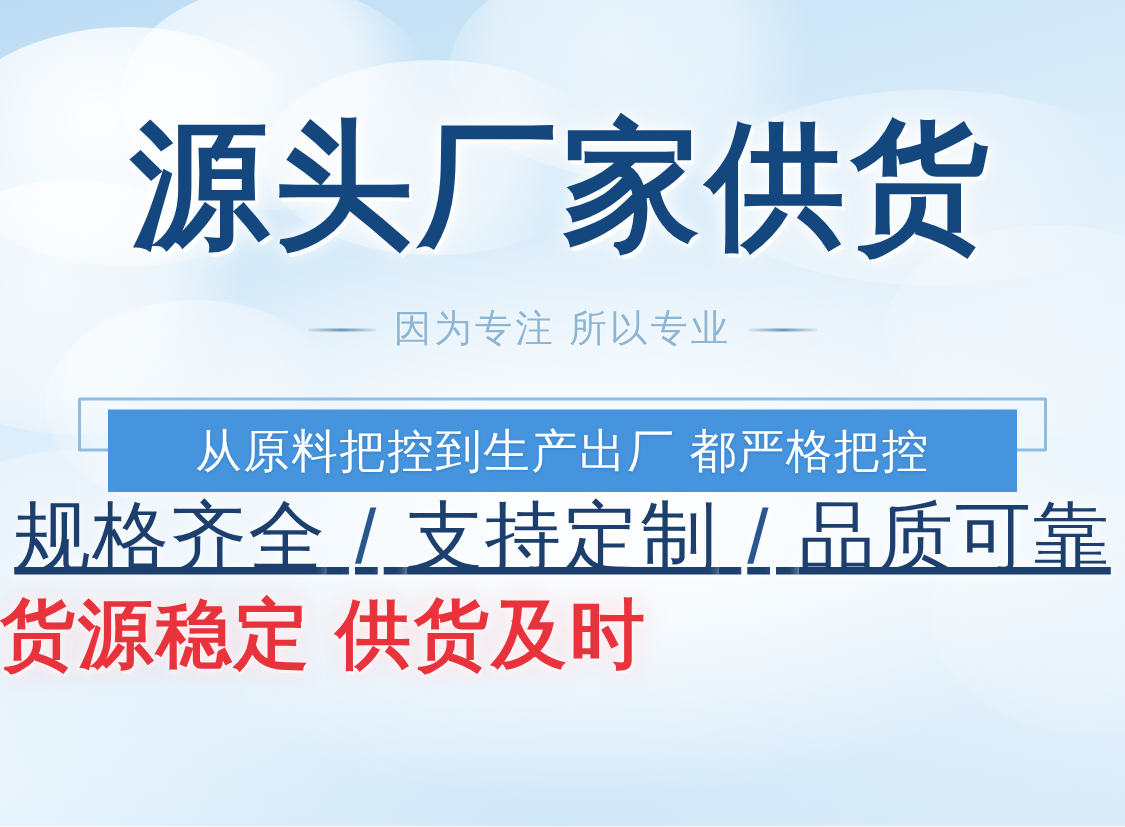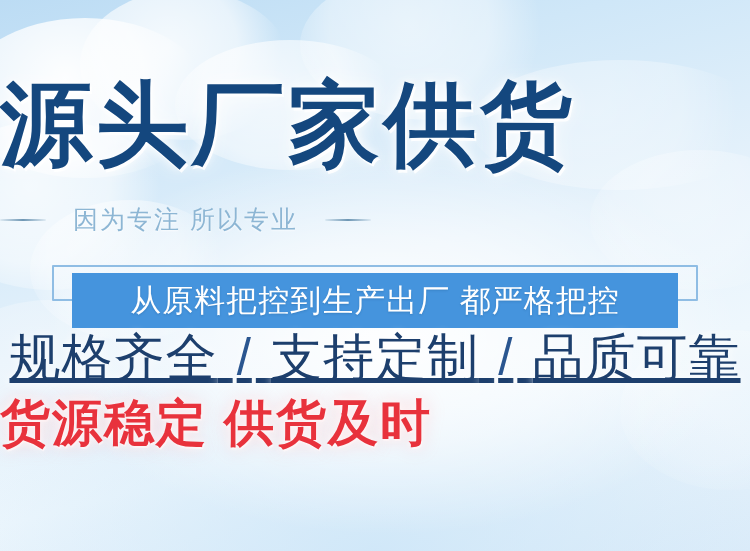--- a/index.html
+++ b/index.html
@@ -48,41 +48,42 @@
     width: 750px;
     height: 551px;
     box-sizing: border-box;
   }
 
   
   .headline {
     position: absolute;
     left: 0; right: 0;
     top: 78px;
-    text-align: left;
+    text-align: center;
     font-size: 92px;
     line-height: 1;
     font-weight: bold;
     letter-spacing: 4px;
     color: #14477e;
     text-shadow:
       0 0 10px rgba(255,255,255,0.95),
       0 0 22px rgba(255,255,255,0.85),
       2px 3px 0 rgba(255,255,255,0.9);
     white-space: nowrap;
   }
 
   
   .subtitle-row {
     position: absolute;
     left: 0; right: 0;
     top: 207px;
     display: flex;
     align-items: center;
-    gap: 27px;
+    justify-content: center;
+    gap: 12px;
   }
   .rule {
     width: 46px;
     height: 2px;
     background: linear-gradient(90deg, rgba(122,162,190,0.15), rgba(96,140,172,0.9), rgba(122,162,190,0.15));
     border-radius: 1px;
   }
   .subtitle {
     font-size: 25px;
     line-height: 1;

